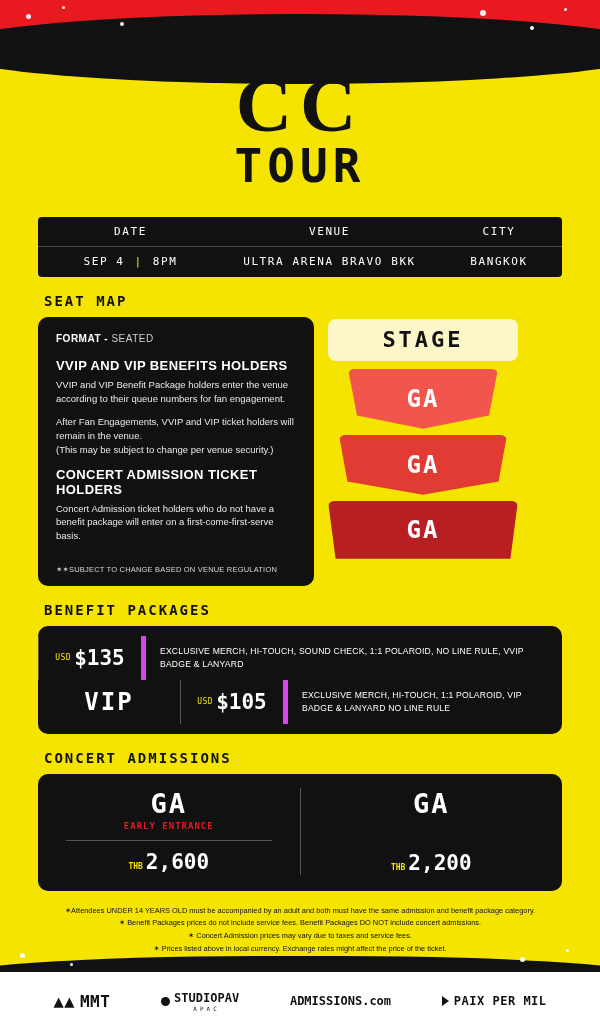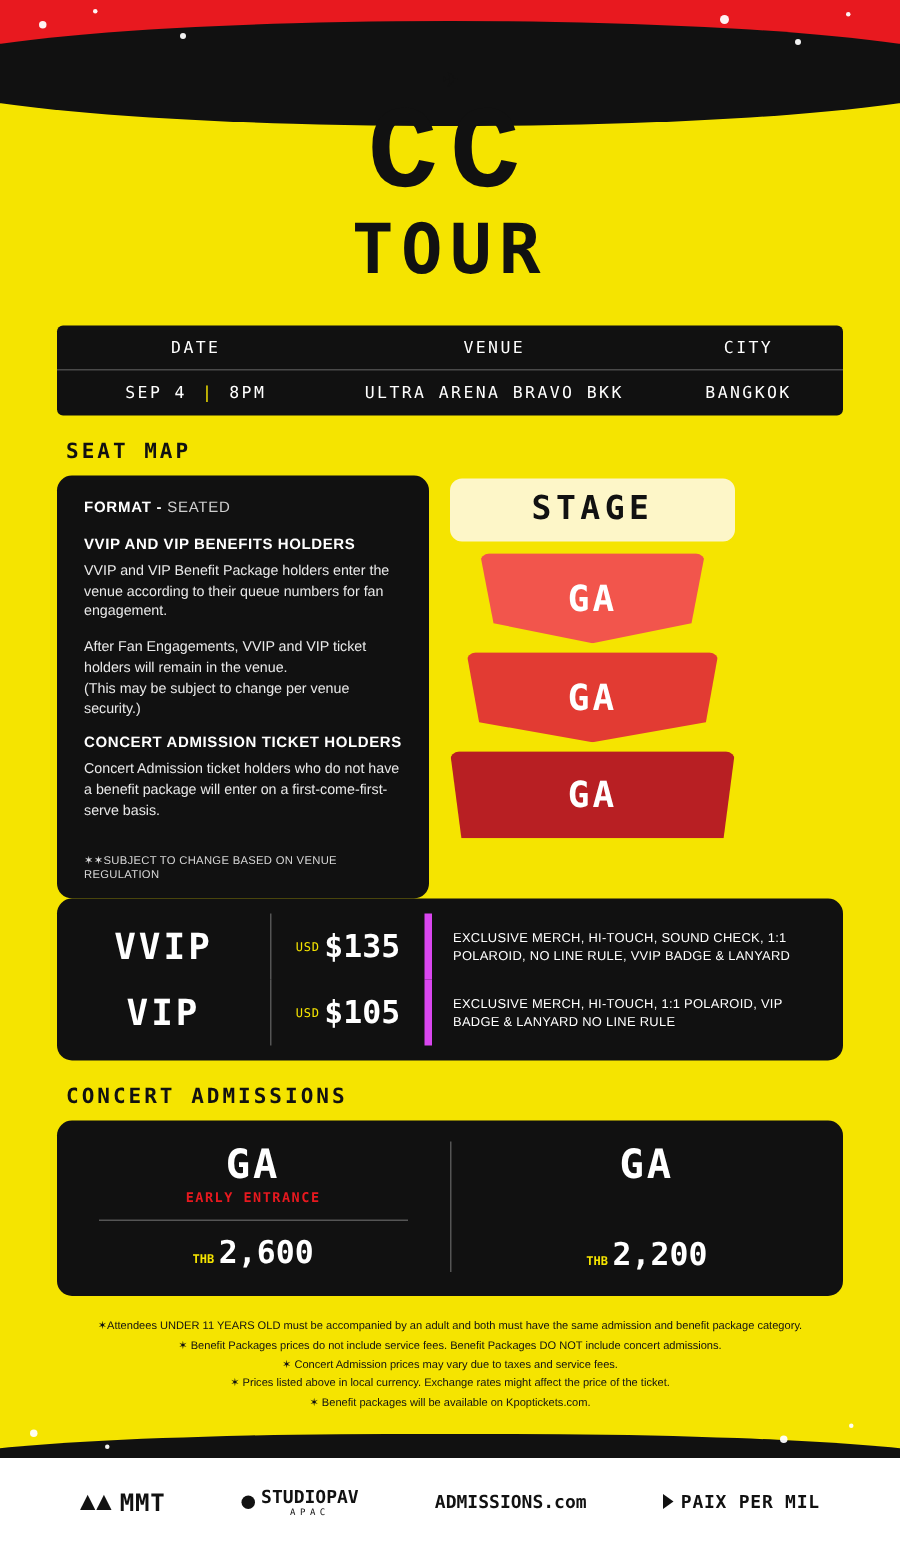--- a/index.html
+++ b/index.html
@@ -50,21 +50,21 @@
   .speck { position: absolute; background: #fff; border-radius: 50%; opacity: .95; }
 
   .content { position: relative; z-index: 5; width: 600px; }
 
   
   .logo-wrap { text-align: center; padding-top: 42px; }
   .logo-mark { font-size: 18px; font-weight: bold; color: #111; letter-spacing: -1px; }
   .logo-cc {
     font-size: 78px; font-weight: bold; color: #111;
     letter-spacing: 8px; line-height: .92; margin-top: 6px;
-    font-family: Liberation Mono, monospace;
+    font-family: Liberation Serif, serif;
   }
   .logo-tour {
     font-size: 46px; font-weight: bold; color: #111;
     letter-spacing: 5px; line-height: 1; margin-top: 2px;
   }
 
   
   .info-table {
     margin: 28px 38px 0 38px;
     background: #111; border-radius: 4px; color: #fff;
@@ -81,28 +81,28 @@
   
   .sec-title {
     margin: 16px 0 8px 44px;
     font-size: 14px; font-weight: bold; color: #111;
     letter-spacing: 2px;
   }
 
   
   .seatmap { display: flex; padding: 0 38px; gap: 14px; align-items: flex-start; }
   .seat-info {
-    width: 248px; background: #111; color: #fff; border-radius: 10px;
+    width: 276px; background: #111; color: #fff; border-radius: 10px;
     padding: 16px 18px 12px 18px;
     font-family: "Liberation Sans", sans-serif;
   }
   .fmt { font-size: 10px; letter-spacing: .5px; margin-bottom: 14px; }
   .fmt b { font-weight: bold; }
   .fmt span { color: #cfcfcf; }
-  .blk-h { font-size: 10px; font-weight: bold; letter-spacing: .4px; margin-bottom: 5px; }
+  .blk-h { font-size: 13px; font-weight: bold; letter-spacing: .4px; margin-bottom: 5px; }
   .blk-p { font-size: 9.5px; line-height: 1.45; color: #e9e9e9; margin-bottom: 10px; }
   .note { font-size: 7.5px; color: #d8d8d8; margin-top: 22px; letter-spacing: .2px; }
 
   .seat-graphic { width: 190px; position: relative; padding-top: 2px; }
   .stage {
     background: #fdf6c8; color: #111; border-radius: 8px;
     height: 42px; display: flex; align-items: center; justify-content: center;
     font-size: 22px; font-weight: bold; letter-spacing: 3px;
     margin-bottom: 8px;
   }
@@ -232,23 +232,23 @@
         <div class="note">✶✶SUBJECT TO CHANGE BASED ON VENUE REGULATION</div>
       </div>
       <div class="seat-graphic">
         <div class="stage">STAGE</div>
         <div class="ga-block ga1">GA</div>
         <div class="ga-block ga2">GA</div>
         <div class="ga-block ga3">GA</div>
       </div>
     </div>
 
+    <div class="sec-title">BENEFIT PACKAGES</div>
     <div class="benefit">
       <div class="benefit-row">
-        <div class="b-tier">VVIP</div>
         <div class="b-price">
           <span class="b-usd">USD</span>
           <span class="b-amt">$135</span>
         </div>
         <div class="b-desc">EXCLUSIVE MERCH, HI-TOUCH, SOUND CHECK, 1:1 POLAROID, NO LINE RULE, VVIP BADGE &amp; LANYARD</div>
       </div>
       <div class="benefit-row">
         <div class="b-tier">VIP</div>
         <div class="b-price">
           <span class="b-usd">USD</span>
@@ -272,21 +272,21 @@
         <div class="adm-ga">GA</div>
         <div class="adm-spacer"></div>
         <div class="adm-div" style="visibility:hidden;"></div>
         <div class="adm-price">
           <span class="adm-thb">THB</span><span>2,200</span>
         </div>
       </div>
     </div>
 
     <div class="footnotes">
-      <div>✶Attendees UNDER 11 YEARS OLD must be accompanied by an adult and both must have the same admission and benefit package category.</div>
+      <div>✶Attendees UNDER 14 YEARS OLD must be accompanied by an adult and both must have the same admission and benefit package category.</div>
       <div>✶ Benefit Packages prices do not include service fees. Benefit Packages DO NOT include concert admissions.</div>
       <div>✶ Concert Admission prices may vary due to taxes and service fees.</div>
       <div>✶ Prices listed above in local currency. Exchange rates might affect the price of the ticket.</div>
       <div>✶ Benefit packages will be available on Kpoptickets.com.</div>
     </div>
 
   </div>
 
   <div class="bottom-white"></div>
   <div class="sponsors">

